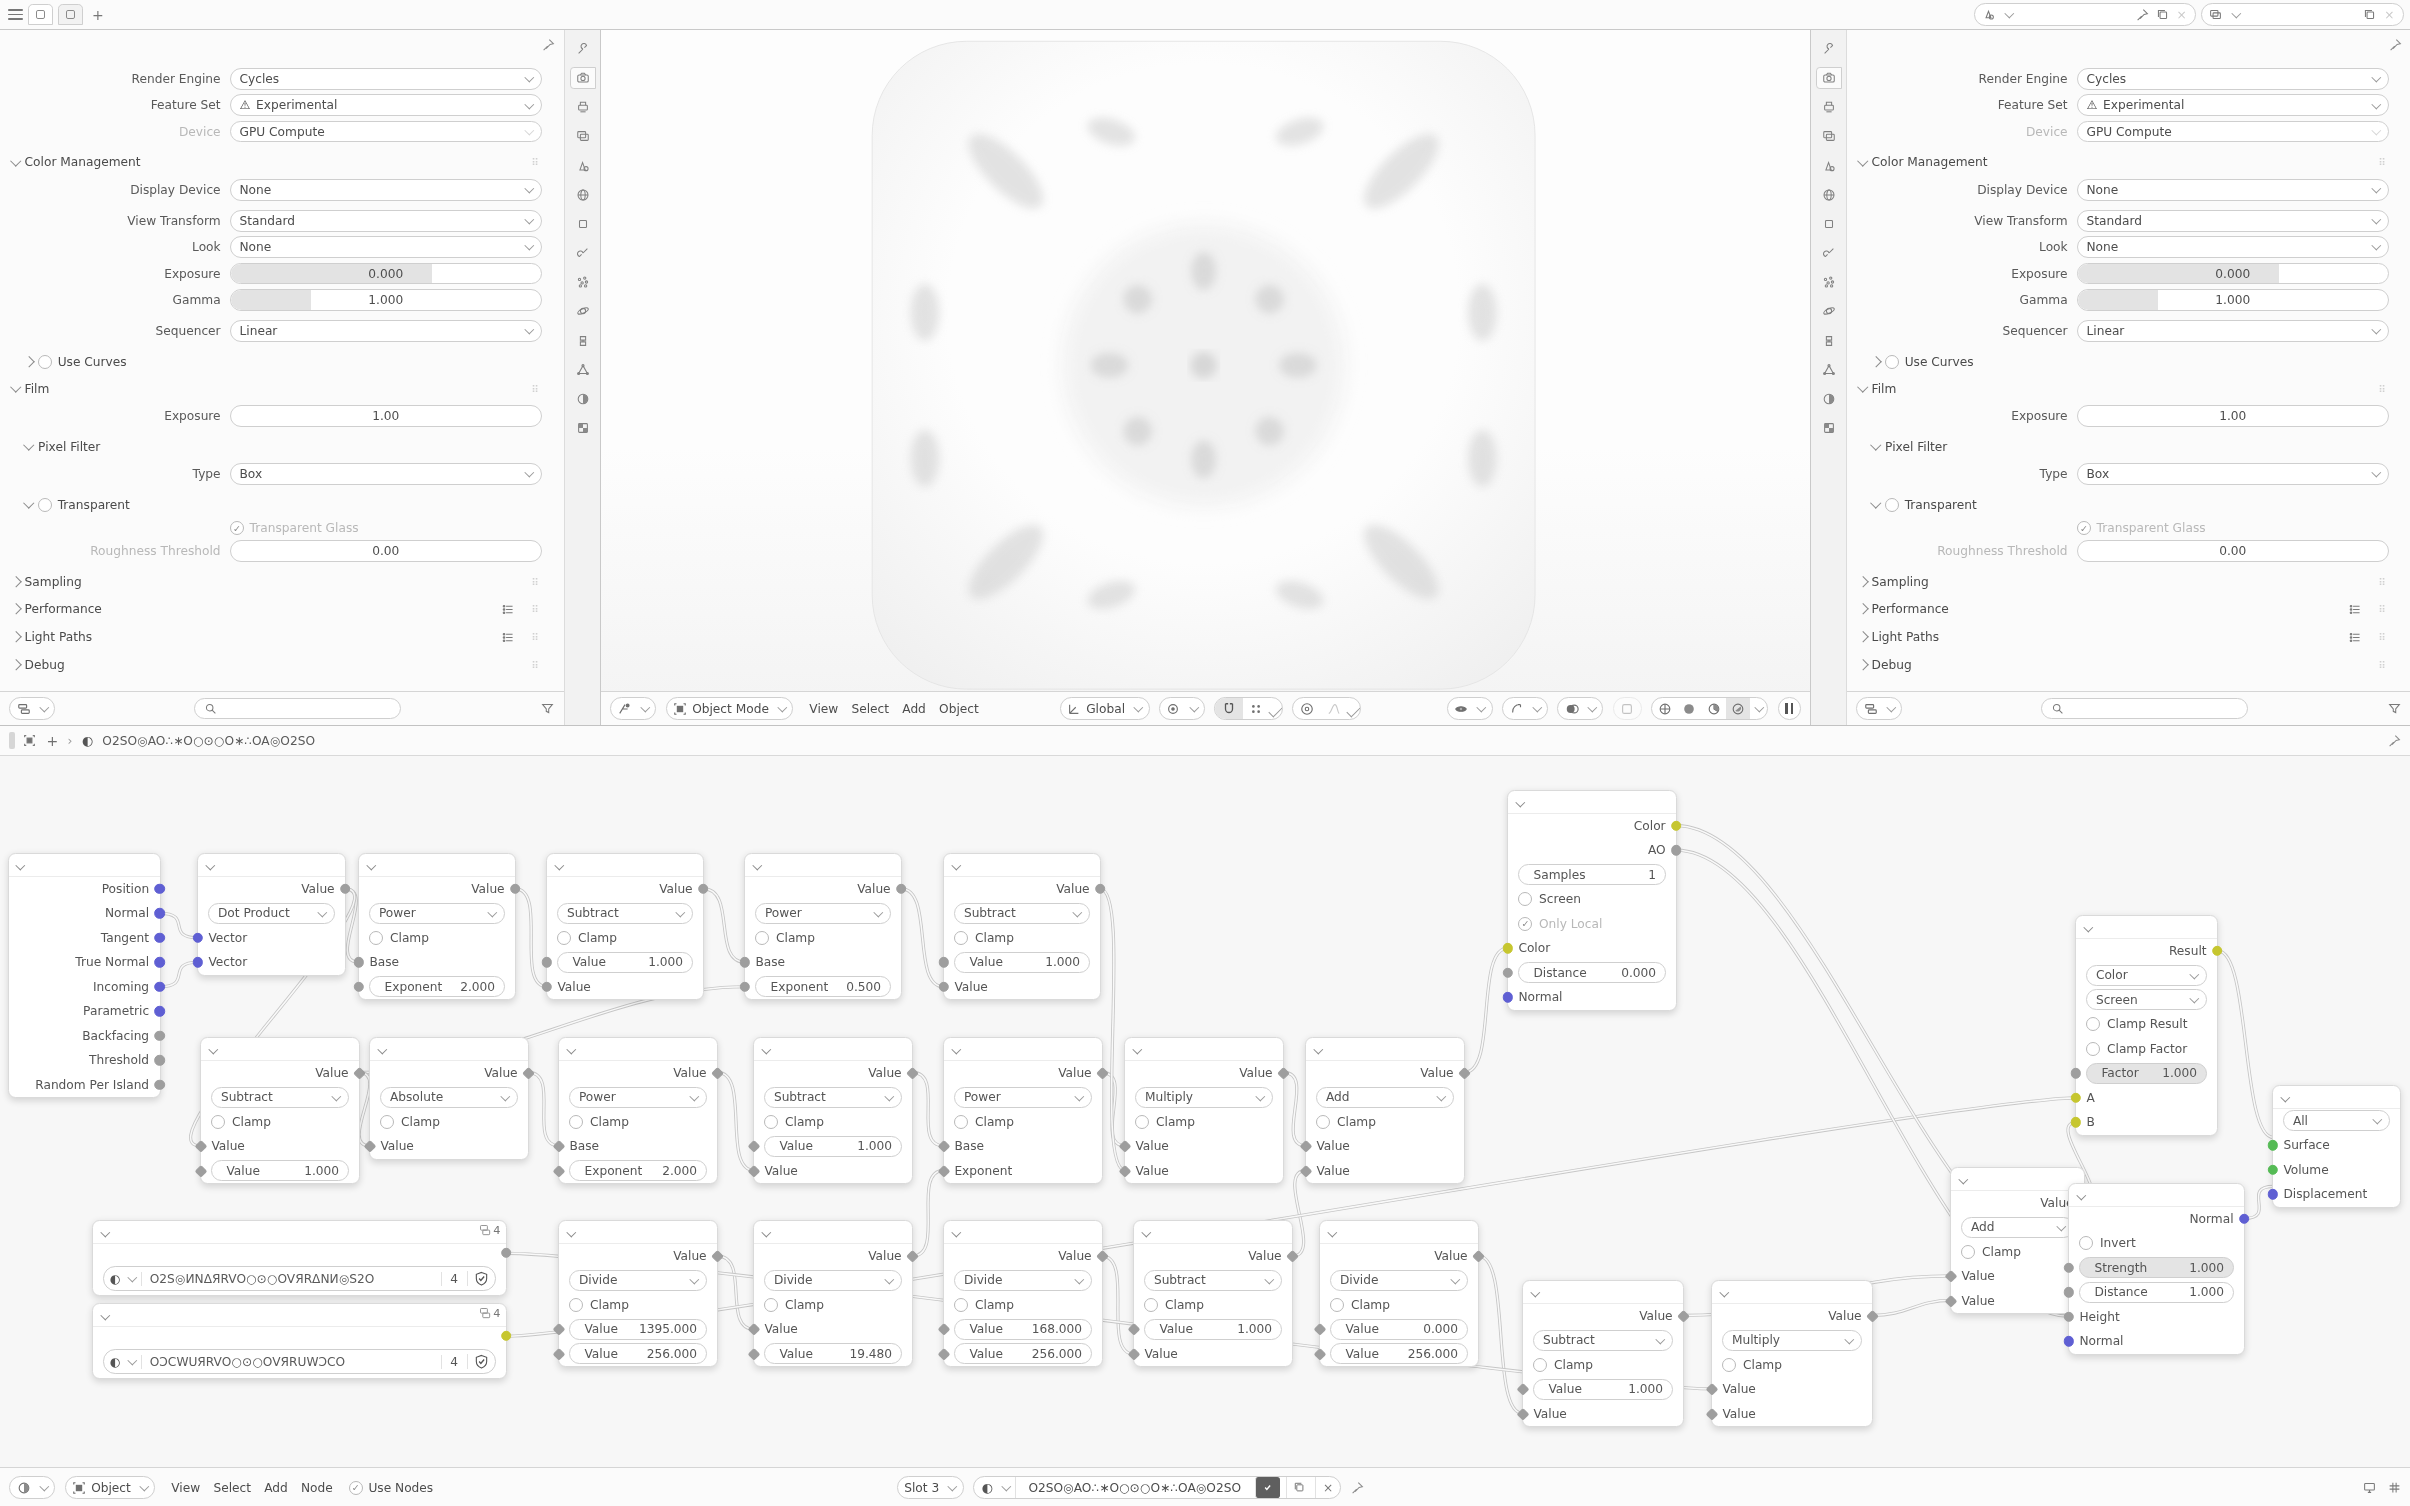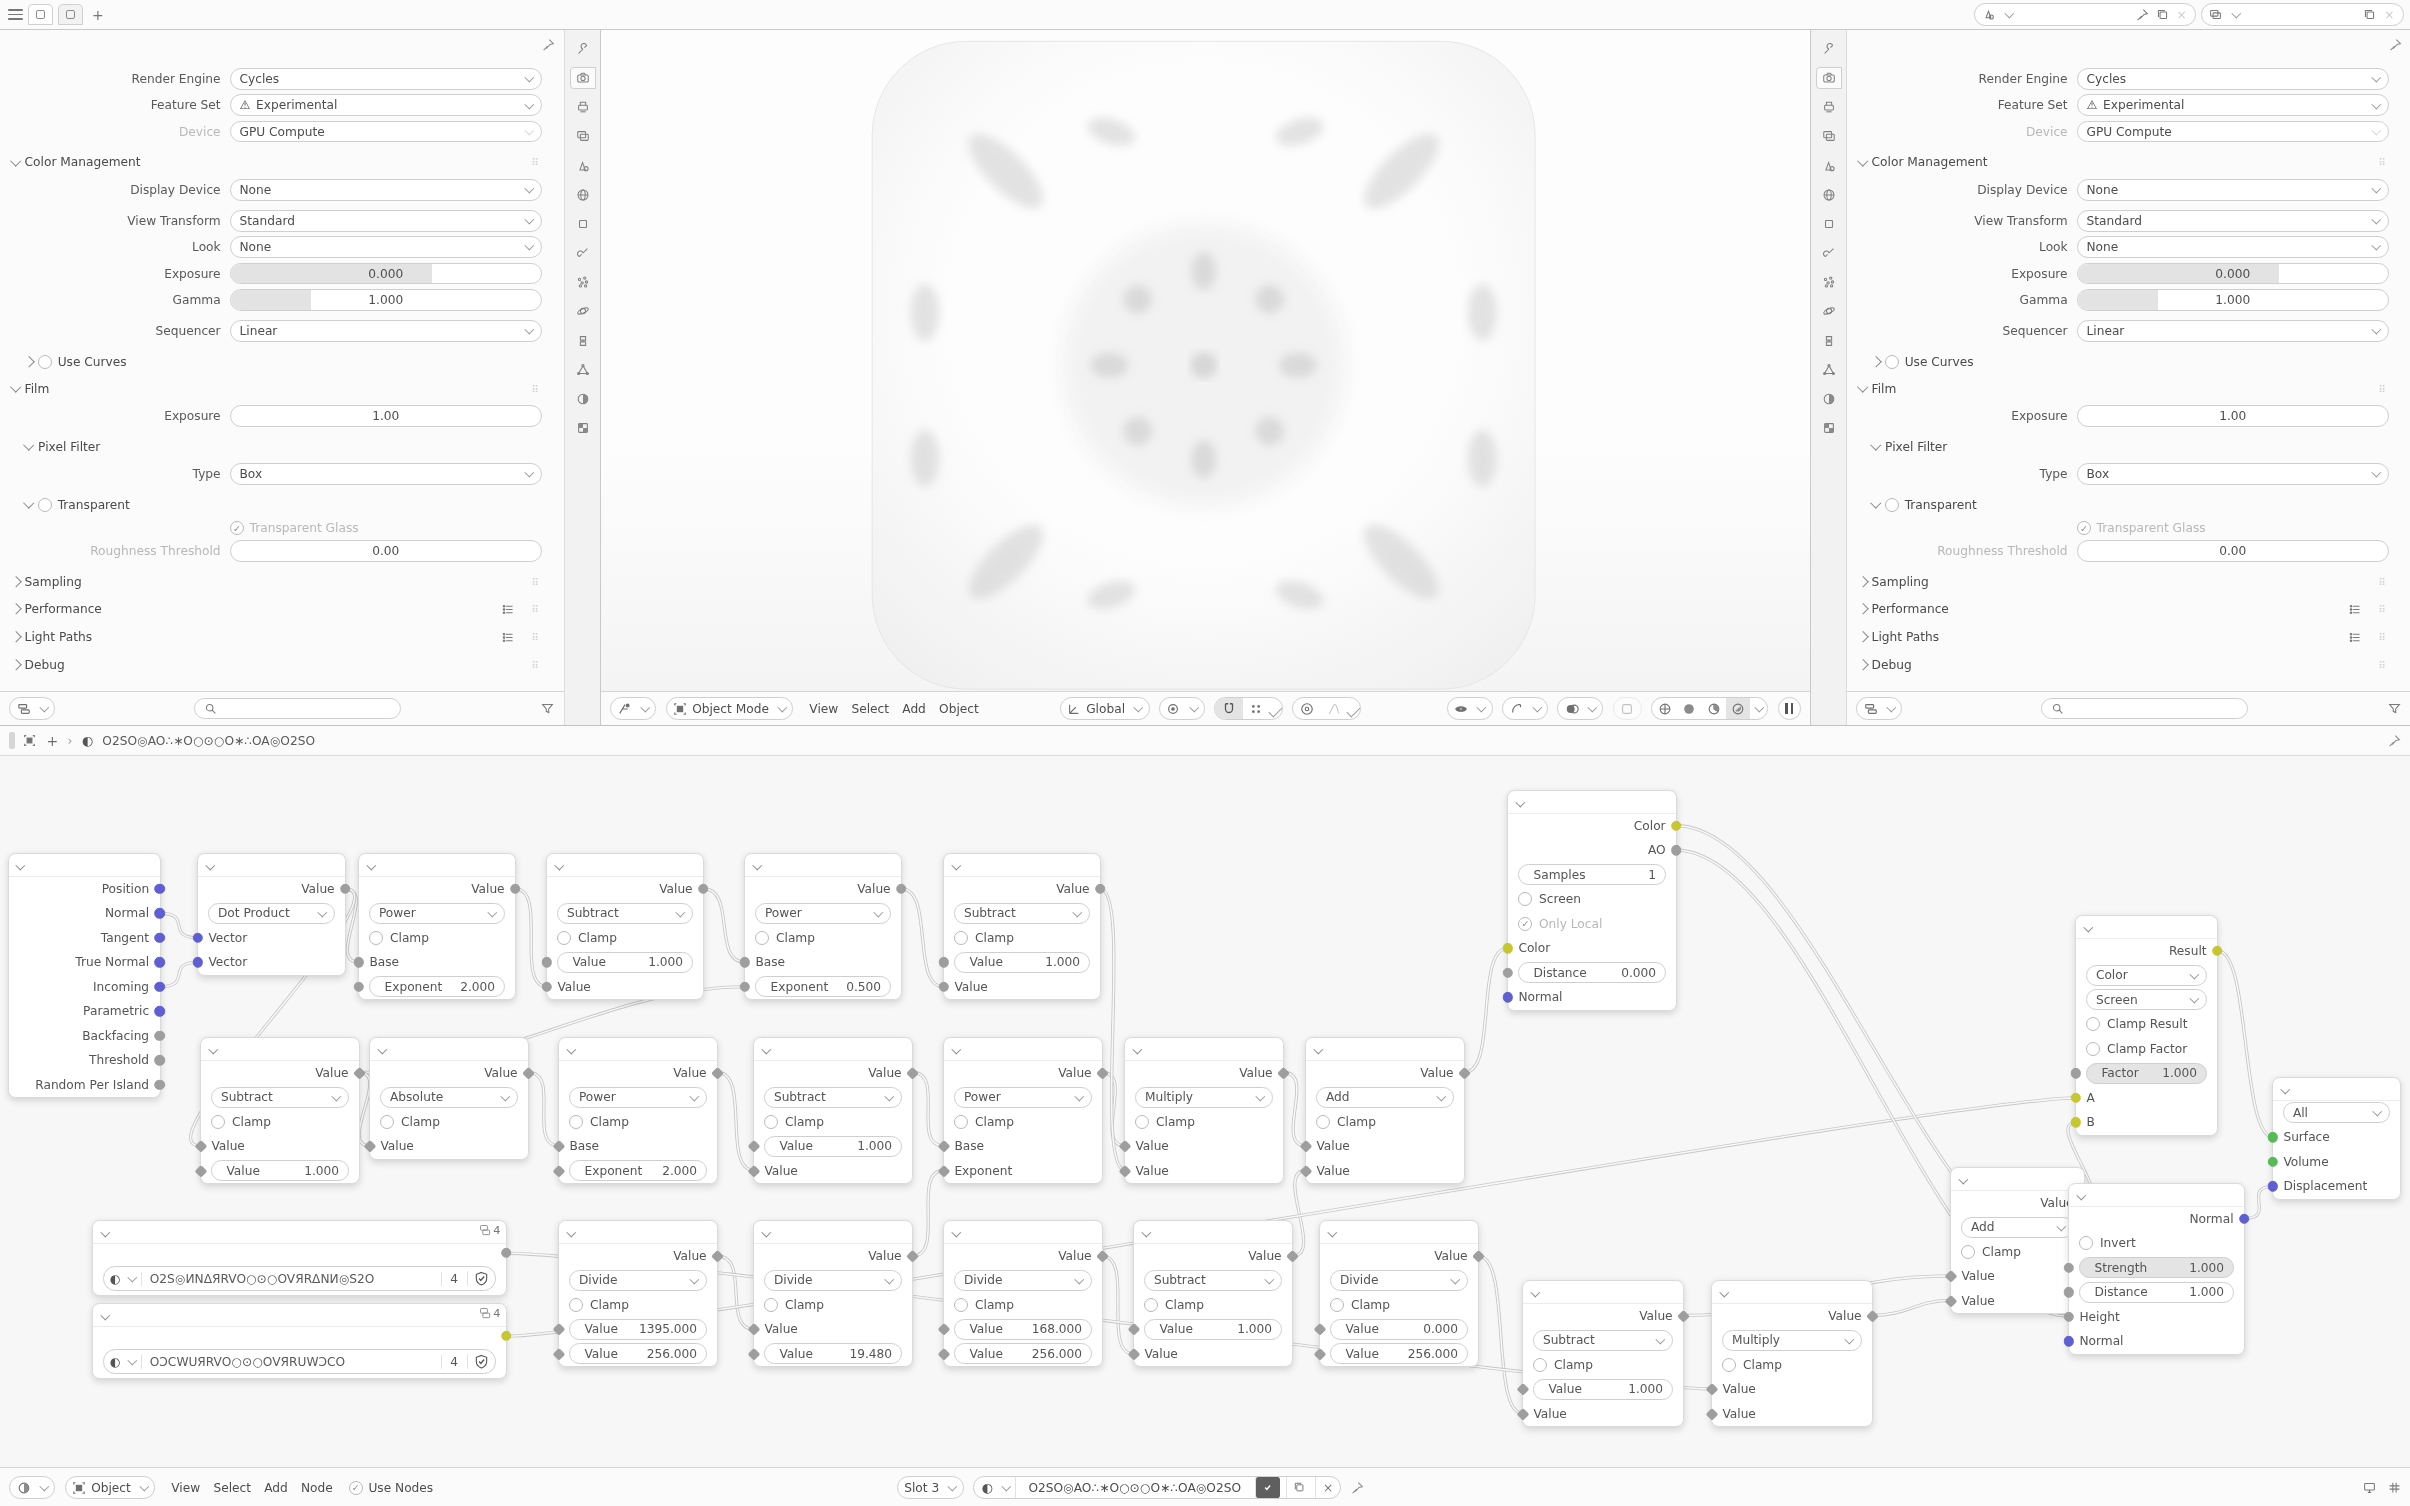--- a/index.html
+++ b/index.html
@@ -1844,21 +1844,21 @@
         </div>
         <div class="nrow">
           <span class="sock in" style="background:#9e9e9e;border-color:#9e9e9e"></span>
           <span>Height</span>
         </div>
         <div class="nrow">
           <span class="sock in" style="background:#5f5fd3;border-color:#5f5fd3"></span>
           <span>Normal</span>
         </div>
       </div>
-      <div class="node" style="left: 2272px; top: 321px; width: 129px;">
+      <div class="node" style="left: 2272px; top: 329px; width: 129px;">
         <div class="nhead">
           <span class="chev" style="margin-left:0"></span>
         </div>
         <div class="nrow">
           <div class="npill">
             <span class="lab">All</span>
             <span class="chev"></span>
           </div>
         </div>
         <div class="nrow">

